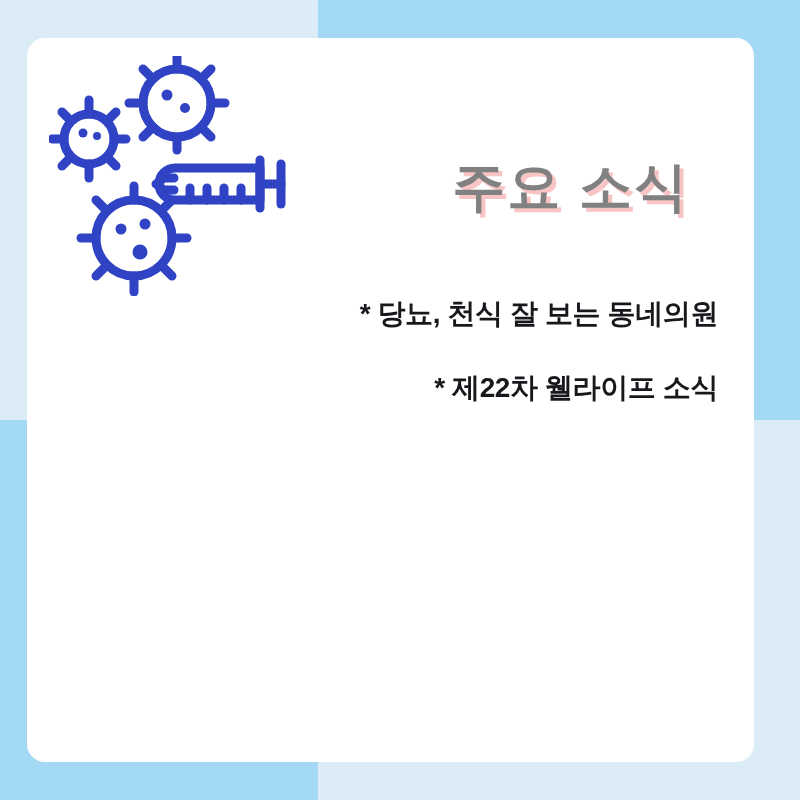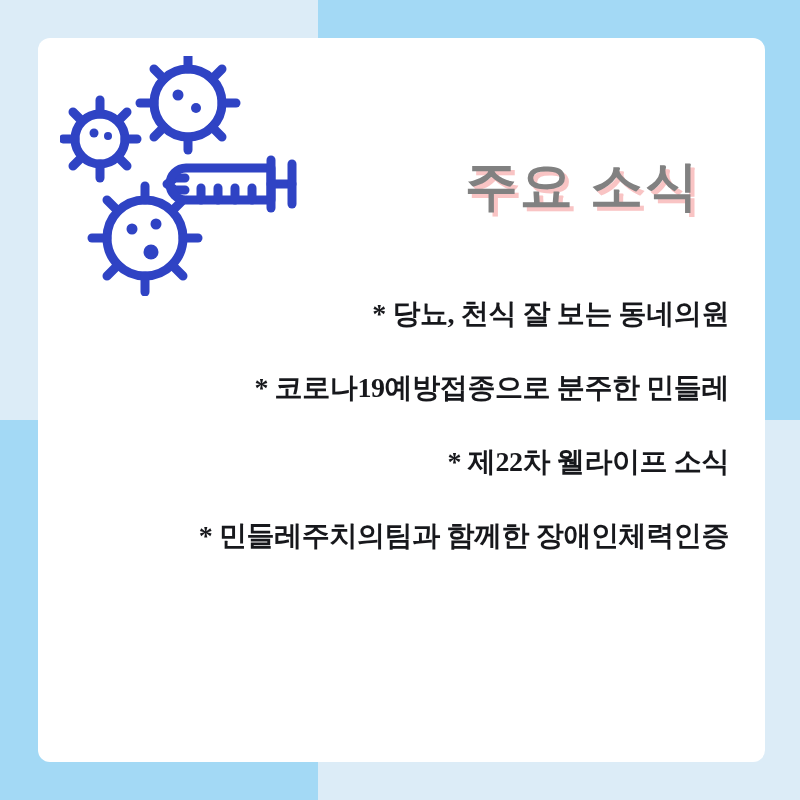--- a/index.html
+++ b/index.html
@@ -24,27 +24,26 @@
     position: absolute;
   }
   .bg-tl { left: 0;     top: 0;     width: 318px; height: 420px; background: #dcecf7; }
   .bg-tr { left: 318px; top: 0;     width: 482px; height: 420px; background: #a3d9f5; }
   .bg-bl { left: 0;     top: 420px; width: 318px; height: 380px; background: #a3d9f5; }
   .bg-br { left: 318px; top: 420px; width: 482px; height: 380px; background: #dcecf7; }
 
   
   #card {
     position: absolute;
-    left: 38px;
+    left: 27px;
     top: 38px;
     width: 727px;
     height: 724px;
     background: #ffffff;
-    border-radius: 12px;
-    font-family: Liberation Serif, serif;
+    border-radius: 18px;
   }
 
   
   #illustration {
     position: absolute;
     left: 22px;
     top: 18px;
     width: 250px;
     height: 240px;
   }
@@ -155,19 +154,17 @@
           <line x1="211" y1="128" x2="232" y2="128"></line>
           <line x1="232" y1="108" x2="232" y2="148"></line>
         </g>
       </svg>
     </div>
 
     <div id="title">주요 소식</div>
 
     <div id="news-list">
       <span class="news-item">* 당뇨, 천식 잘 보는 동네의원</span>
-      <span class="news-item">* 코로나19예방접종으로 분주한 민들레</span>
       <span class="news-item">* 제22차 웰라이프 소식</span>
-      <span class="news-item">* 민들레주치의팀과 함께한 장애인체력인증</span>
     </div>
 
   </div>
 </div>
 
 </body></html>

